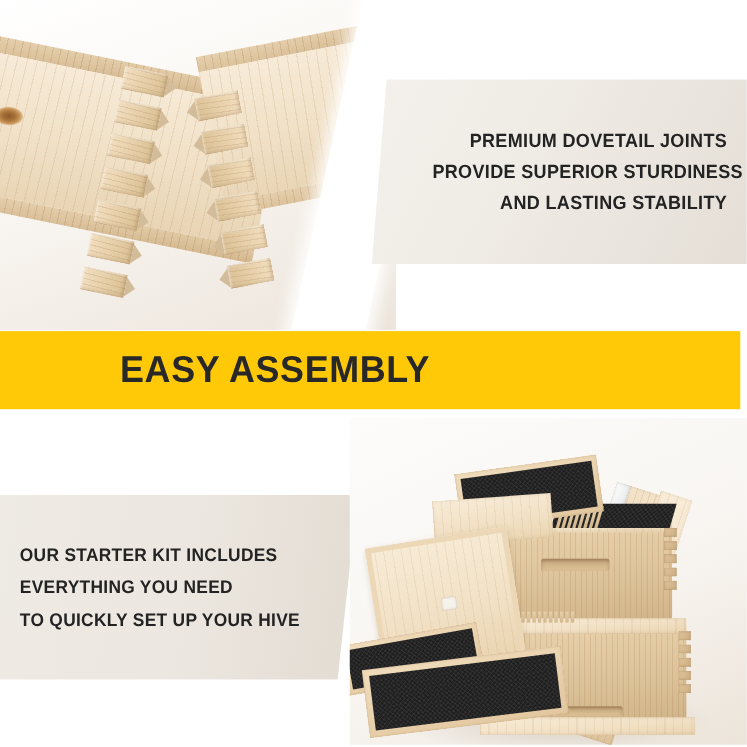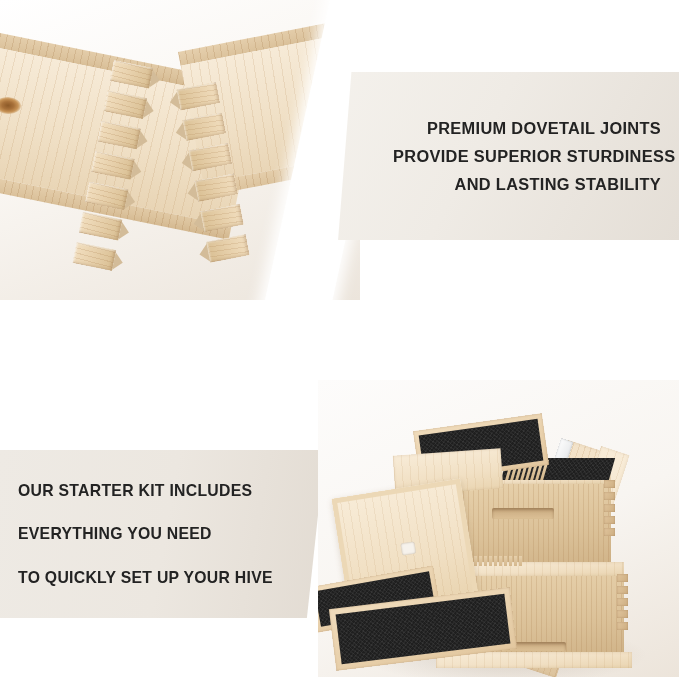--- a/index.html
+++ b/index.html
@@ -114,21 +114,20 @@
     padding-right:180px;
   }
 
   
   .panel-bl {
     position:absolute; left:0; top:450px; width:330px; height:168px;
     background:linear-gradient(100deg,#eeeae4 0%, #ece7e0 50%, #e2dbd2 100%);
     clip-path: polygon(0% 0%, 98.5% 0%, 93% 100%, 0% 100%);
     display:flex; flex-direction:column; justify-content:center;
     padding:0 20px 0 18px;
-    gap:14px;
   }
   .bl-line {
     text-align:left; color:#232323; font-weight:bold;
     font-size:16.6px; letter-spacing:.3px; line-height:1.78;
     transform:scaleX(.95); transform-origin:left center; white-space:nowrap;
     font-family:"Liberation Sans", sans-serif;
   }
 
   
   .panel-br {
@@ -226,20 +225,23 @@
   </div>
 
   <div class="diag-top"></div>
 
   <div class="panel-tr">
     <div class="tr-line">PREMIUM DOVETAIL JOINTS</div>
     <div class="tr-line">PROVIDE SUPERIOR STURDINESS</div>
     <div class="tr-line">AND LASTING STABILITY</div>
   </div>
 
+  <div class="banner">
+    <div class="banner-title">EASY ASSEMBLY</div>
+  </div>
 
   <div class="panel-bl">
     <div class="bl-line">OUR STARTER KIT INCLUDES</div>
     <div class="bl-line">EVERYTHING YOU NEED</div>
     <div class="bl-line">TO QUICKLY SET UP YOUR HIVE</div>
   </div>
 
   <div class="panel-br">
     <div class="hive">
 

